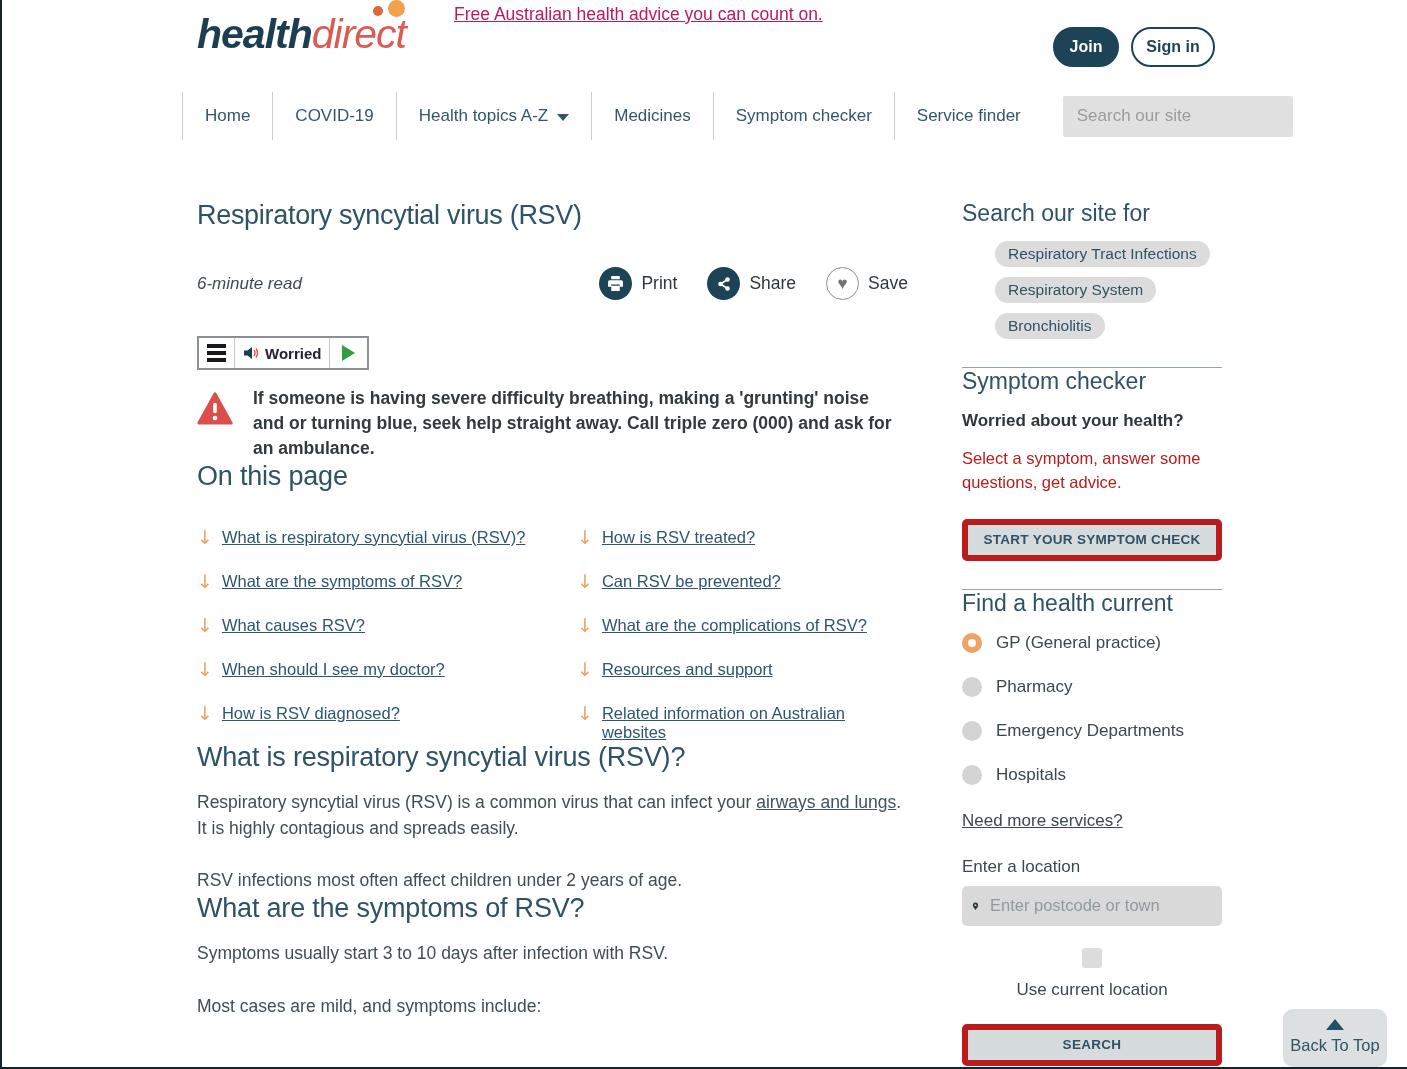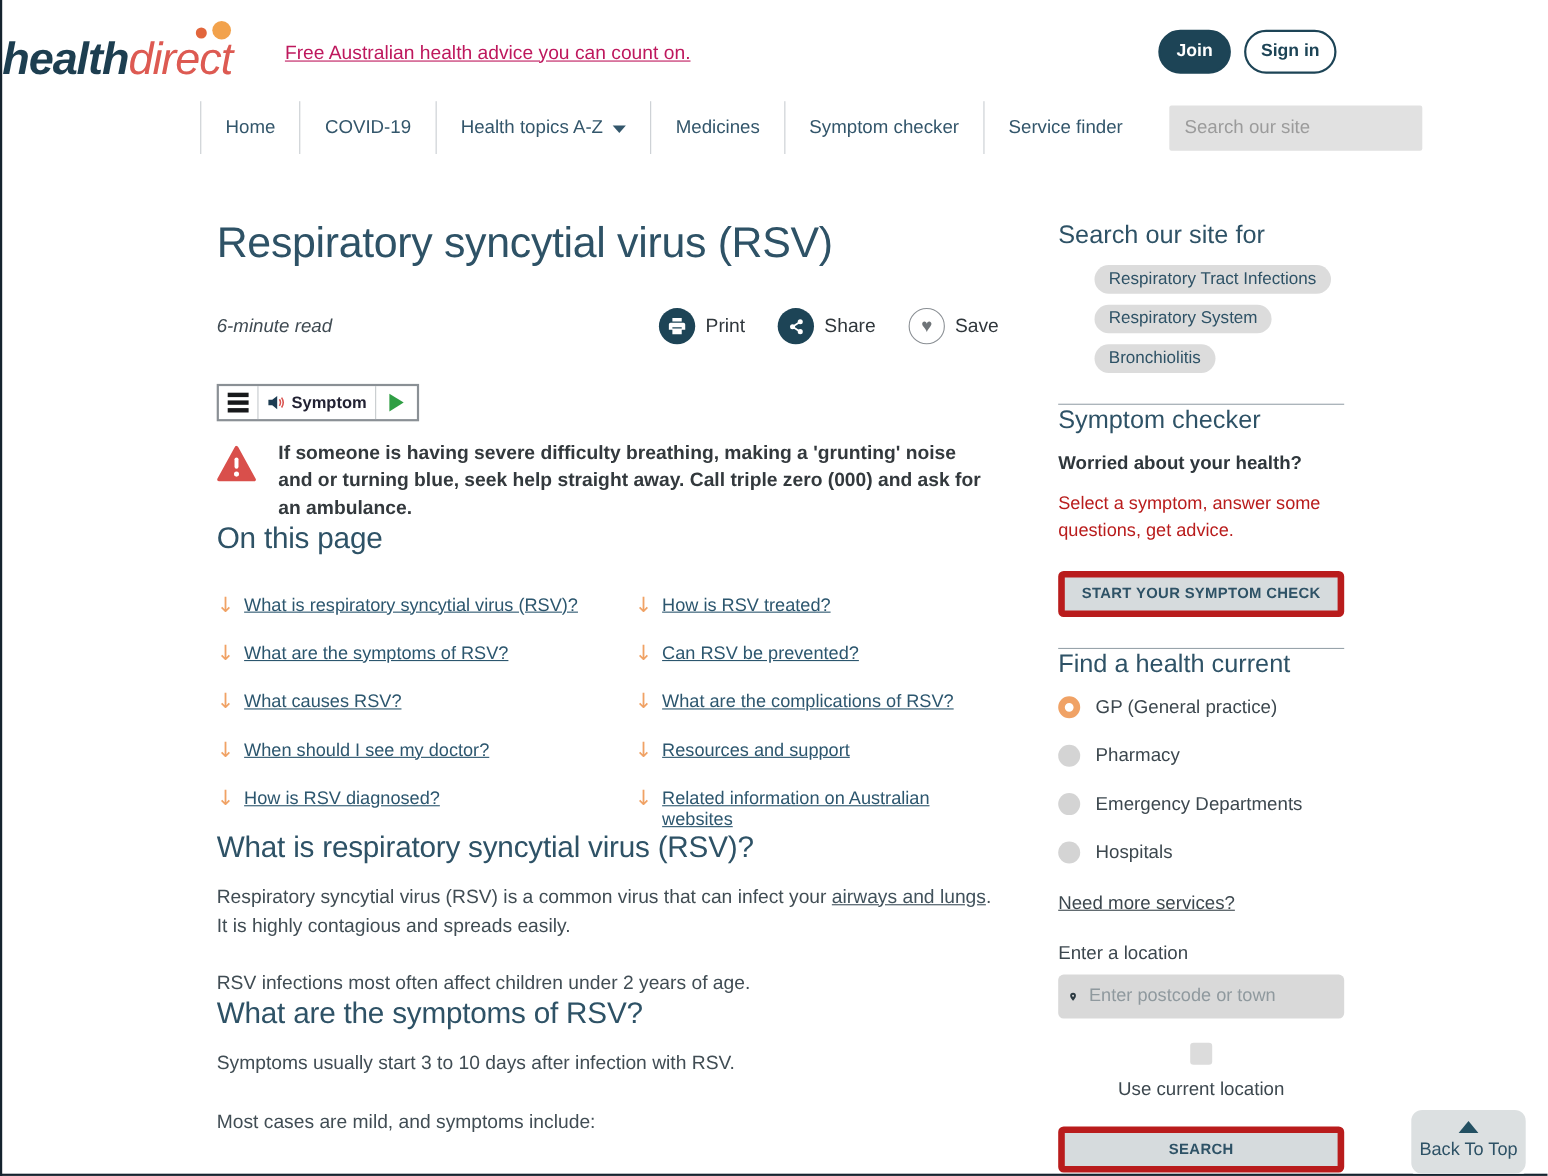--- a/index.html
+++ b/index.html
@@ -1,19 +1,19 @@
 <!DOCTYPE html>
 <html><head>
 <meta charset="utf-8">
 <style>
   html,body{margin:0;padding:0;background:#fff;font-family:"Liberation Sans","DejaVu Sans",sans-serif;}
   .page{position:relative;width:1405px;height:1067px;background:#fff;border-left:2px solid #15232e;border-bottom:2px solid #15232e;overflow:hidden;}
 
   
-  .header{display:flex;align-items:center;height:92px;padding-right:192px;}
+  .header{display:flex;height:92px;padding-left:195px;padding-right:192px;}
   .logo{position:relative;font-size:41px;font-style:italic;letter-spacing:-1px;line-height:1;padding-top:14px;white-space:nowrap;}
   .logo .health{font-weight:bold;color:#1d3e50;}
   .logo .direct{color:#dd5a52;}
   .logo .dot{position:absolute;border-radius:50%;}
   .logo .dot-small{width:10px;height:10px;background:#e2663c;left:176px;top:6px;}
   .logo .dot-large{width:17px;height:17px;background:#f2a24c;left:191px;top:0px;}
   .tagline{margin-left:48px;font-size:17.5px;color:#be185d;padding-top:4px;text-decoration:underline;}
   .auth{margin-left:auto;display:flex;gap:12px;align-items:center;padding-top:2px;}
   .btn-pill{height:40px;border-radius:21px;display:flex;align-items:center;justify-content:center;font-size:16px;font-weight:bold;cursor:pointer;box-sizing:border-box;}
   .btn-join{width:66px;background:#1d4456;color:#fff;border:2px solid #1d4456;}
@@ -26,21 +26,21 @@
   .caret-down{width:0;height:0;border-left:6px solid transparent;border-right:6px solid transparent;border-top:7px solid #33566b;margin-left:9px;margin-top:3px;}
   .nav-search{margin-left:20px;align-self:center;display:flex;align-items:center;width:230px;height:41px;background:#e1e1e1;border-radius:2px;padding:0 12px;box-sizing:border-box;}
   .nav-search input{flex:1;border:none;background:transparent;outline:none;font-size:17px;color:#555;font-family:inherit;}
   .nav-search input::placeholder{color:#9b9b9b;}
 
   
   .content{display:flex;margin-left:195px;margin-top:60px;}
   .main{width:715px;}
   .sidebar{width:260px;margin-left:50px;}
 
-  h1.title{margin:0;font-size:39px;font-weight:400;color:#2e5266;letter-spacing:-0.3px;}
+  h1.title{margin:0;font-size:27px;font-weight:400;color:#2e5266;letter-spacing:-0.3px;}
   .meta-row{display:flex;align-items:center;margin-top:36px;}
   .read-time{font-size:17px;font-style:italic;color:#3f4a52;}
   .actions{margin-left:auto;display:flex;align-items:center;gap:30px;padding-right:4px;}
   .action{display:flex;align-items:center;gap:9px;cursor:pointer;}
   .action-label{font-size:17.5px;color:#30373c;}
   .icon-circle{width:33px;height:33px;border-radius:50%;background:#1d4456;display:flex;align-items:center;justify-content:center;}
   .icon-circle.outline{background:#fff;border:1px solid #8a8f94;box-sizing:border-box;}
   .heart{color:#6f7478;font-size:17px;line-height:1;}
 
   
@@ -186,21 +186,21 @@
               <span></span>
               <span></span>
             </span>
         </div>
         <div class="listen-seg">
           <svg width="16" height="16" viewBox="0 0 16 16">
               <polygon points="1,5.5 4.5,5.5 9,2 9,14 4.5,10.5 1,10.5" fill="#1d3c52"></polygon>
               <path d="M11 5 q2 3 0 6" fill="none" stroke="#d9534f" stroke-width="1.4"></path>
               <path d="M13 3.5 q3 4.5 0 9" fill="none" stroke="#d9534f" stroke-width="1.4"></path>
             </svg>
-          <span class="listen-label">Symptom</span>
+          <span class="listen-label">Worried</span>
         </div>
         <div class="listen-seg">
           <span class="play-tri"></span>
         </div>
       </div>
 
       
       <div class="alert">
         <svg class="alert-icon" width="36" height="34" viewBox="0 0 18 17">
           <path d="M9 1 L17 15.5 H1 Z" fill="#d94f4b" stroke="#d94f4b" stroke-width="1.6" stroke-linejoin="round"></path>

